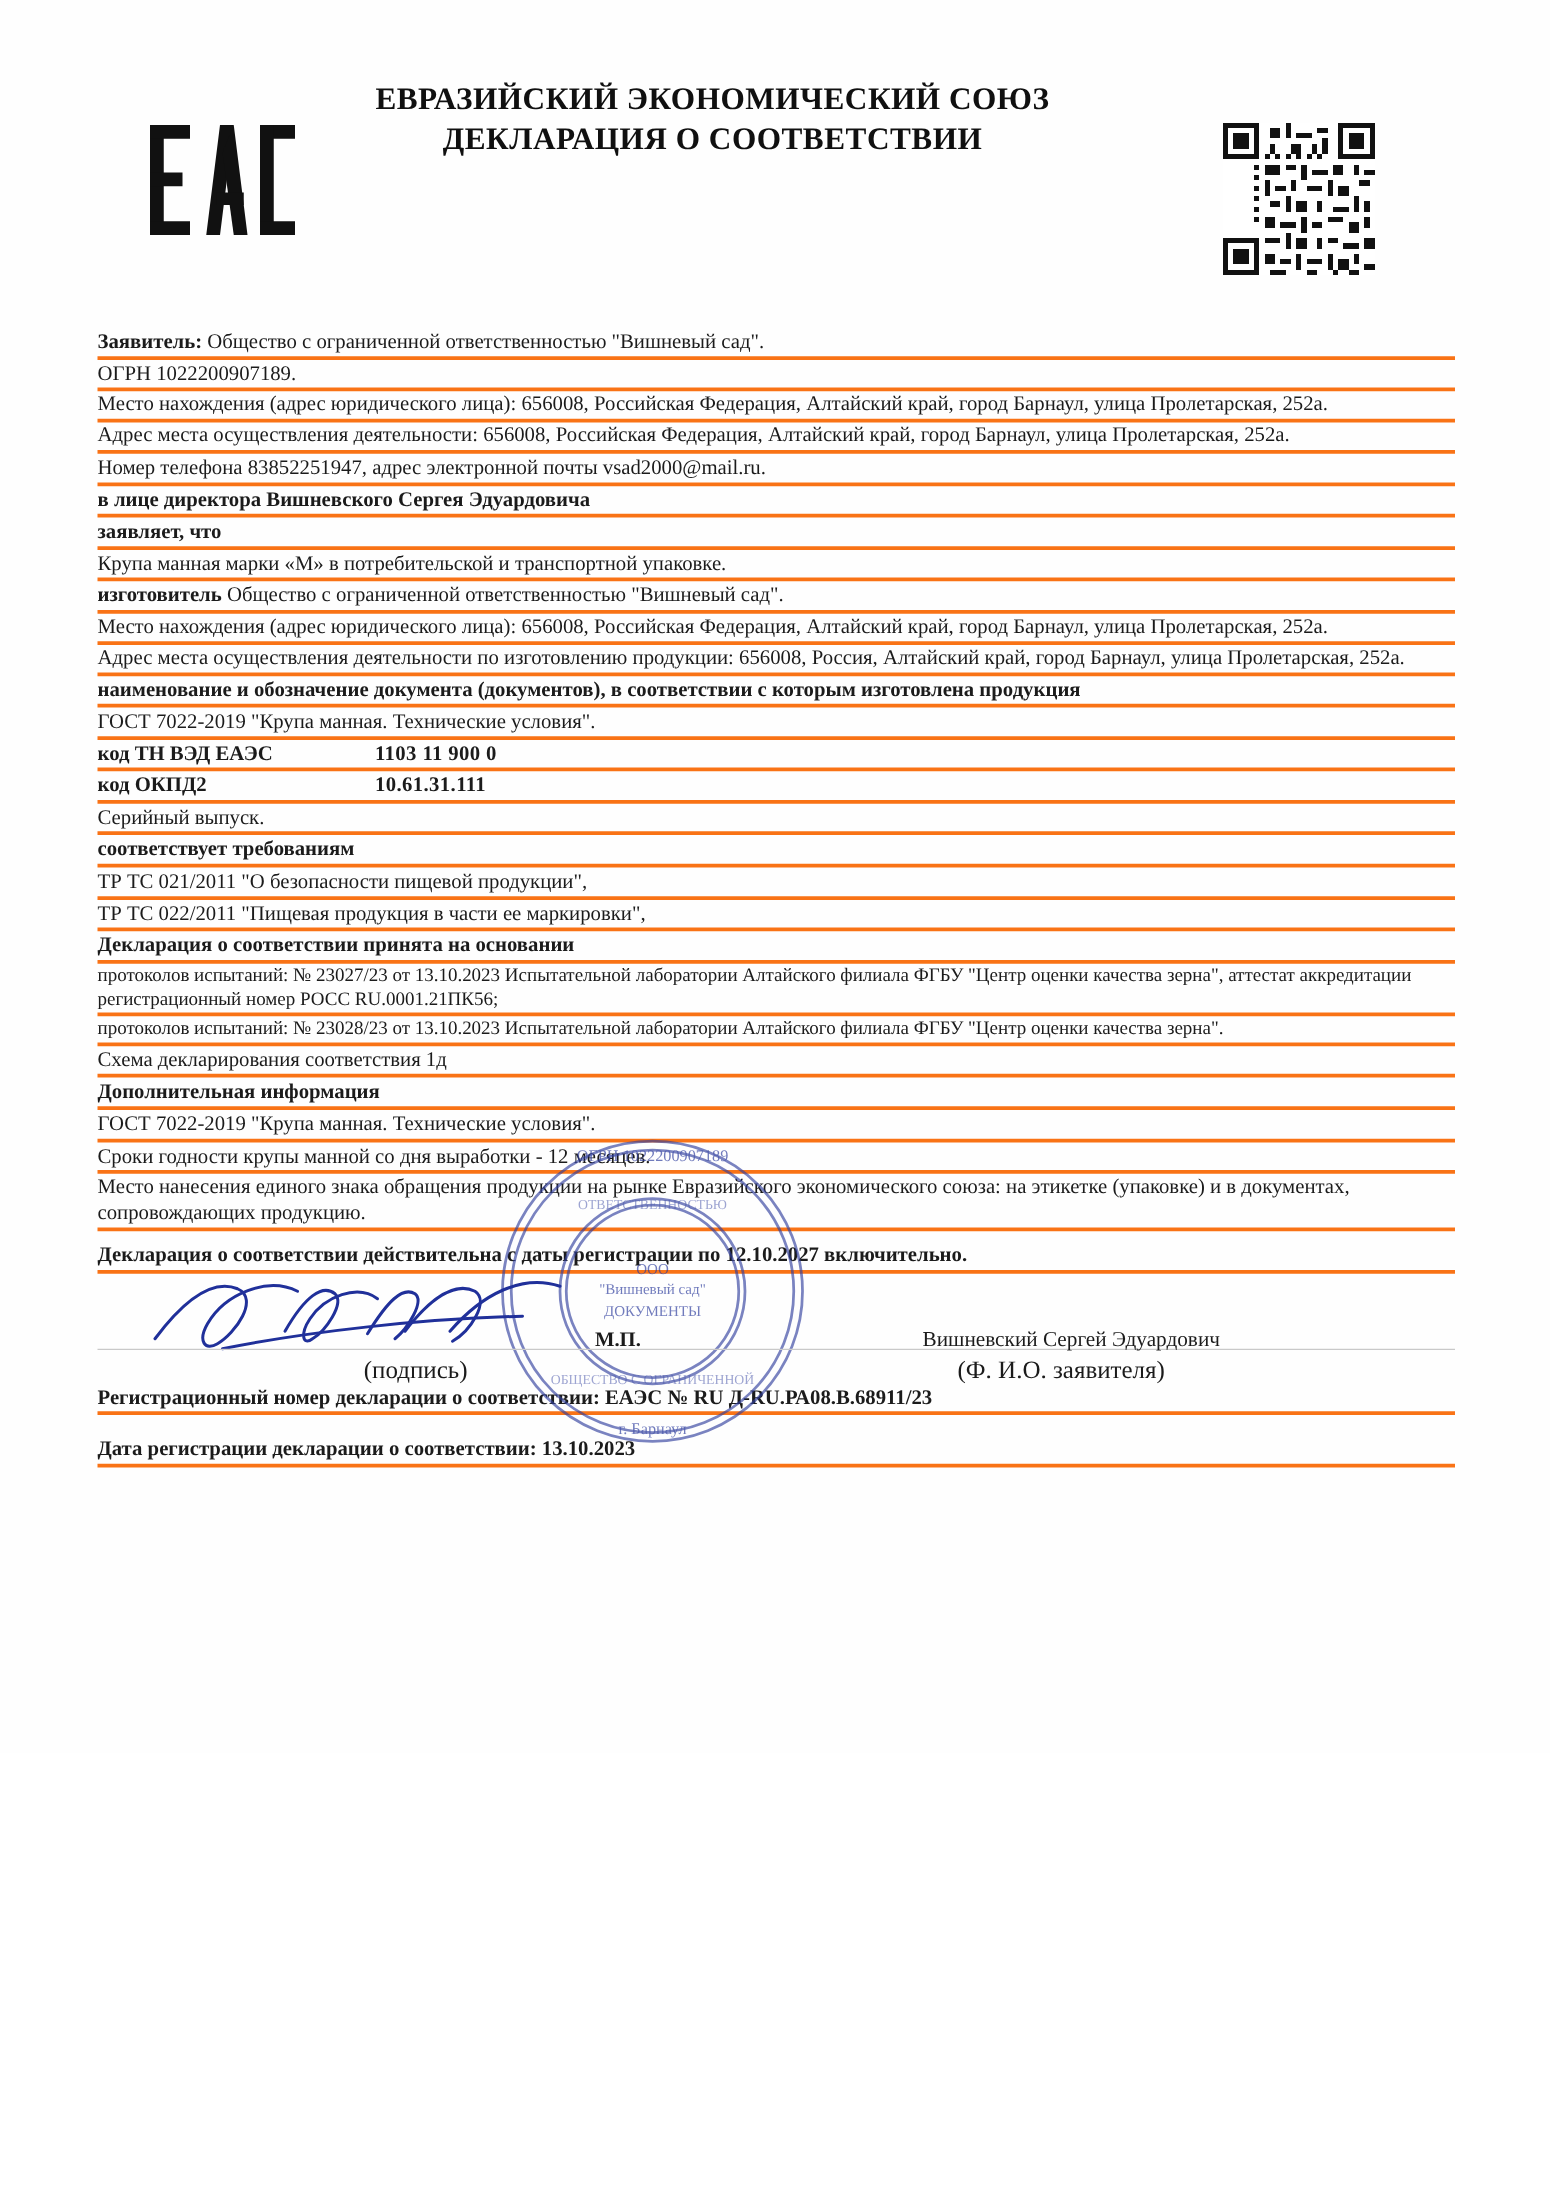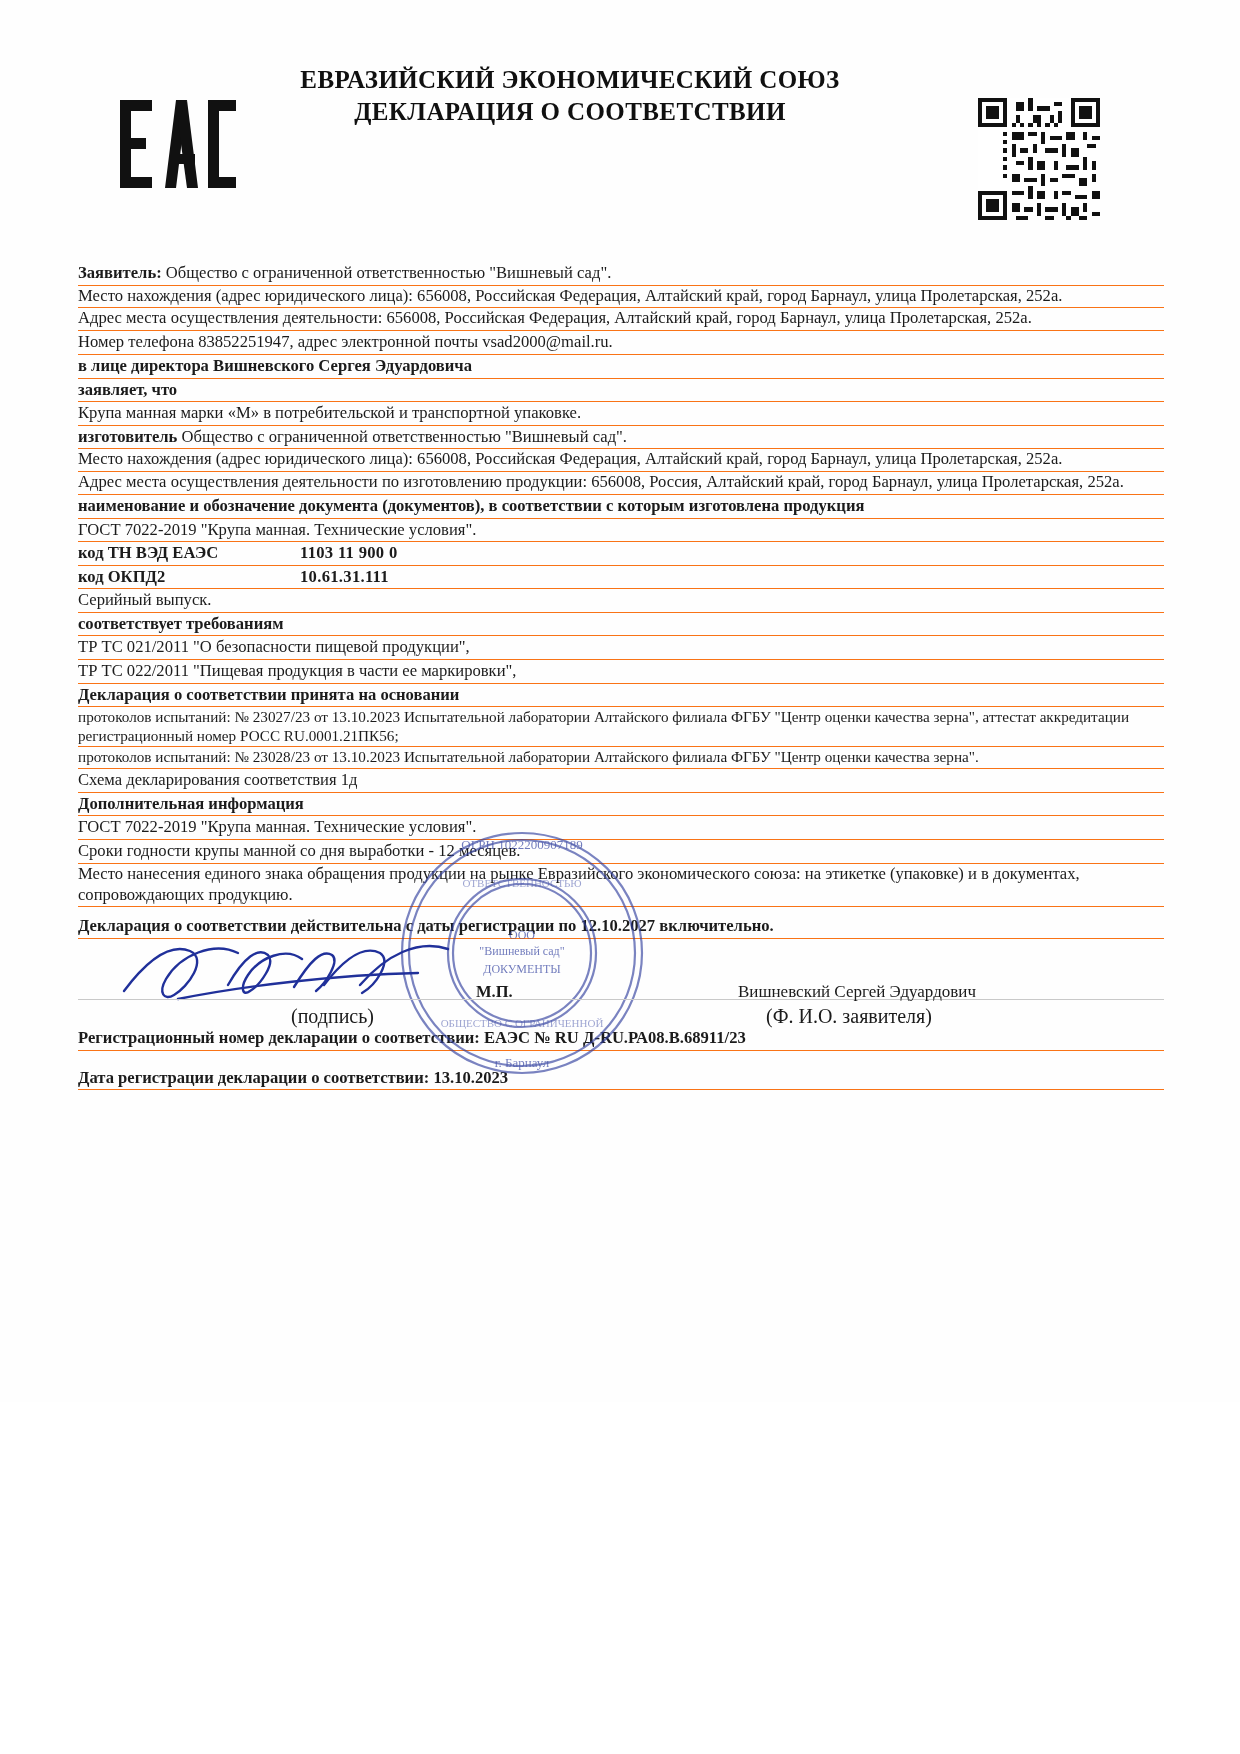--- a/index.html
+++ b/index.html
@@ -62,21 +62,21 @@
     position: absolute;
     left: 78px;
     top: 262px;
     width: 1086px;
     font-size: 16.6px;
     line-height: 1.30;
     color: #1b1b1b;
   }
   .row {
     padding: 0 0 1px 0;
-    border-bottom: 1px solid #f97316;
+    border-bottom: 3px solid #f97316;
     min-height: 20px;
   }
   .b { font-weight: bold; }
   .tight { line-height: 1.26; }
   .small { font-size: 15.2px; }
 
   .codes {
     display: flex;
     align-items: baseline;
   }
@@ -269,20 +269,21 @@
     </svg>
   </div>
 
   <div class="content">
 
     <div class="row">
       <span class="b">Заявитель:</span>
       <span>Общество с ограниченной ответственностью "Вишневый сад".</span>
     </div>
 
+    <div class="row">ОГРН 1022200907189.</div>
 
     <div class="row tight">Место нахождения (адрес юридического лица): 656008, Российская Федерация, Алтайский край, город Барнаул, улица Пролетарская, 252а.</div>
 
     <div class="row tight">Адрес места осуществления деятельности: 656008, Российская Федерация, Алтайский край, город Барнаул, улица Пролетарская, 252а.</div>
 
     <div class="row">Номер телефона 83852251947, адрес электронной почты vsad2000@mail.ru.</div>
 
     <div class="row b">в лице директора Вишневского Сергея Эдуардовича</div>
 
     <div class="row b">заявляет, что</div>

